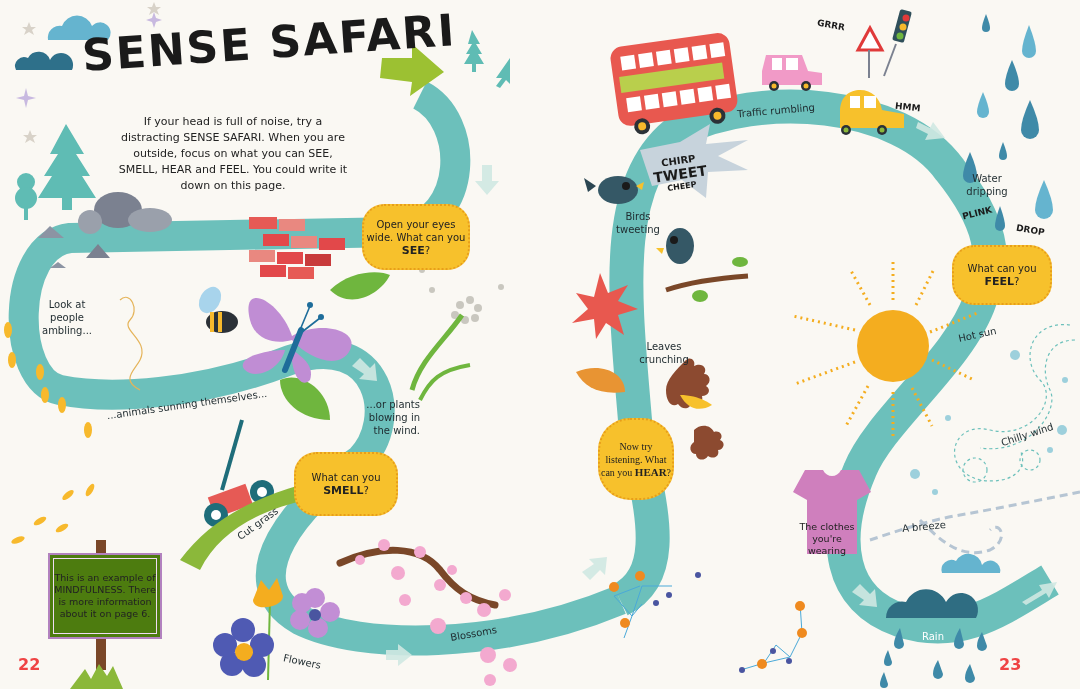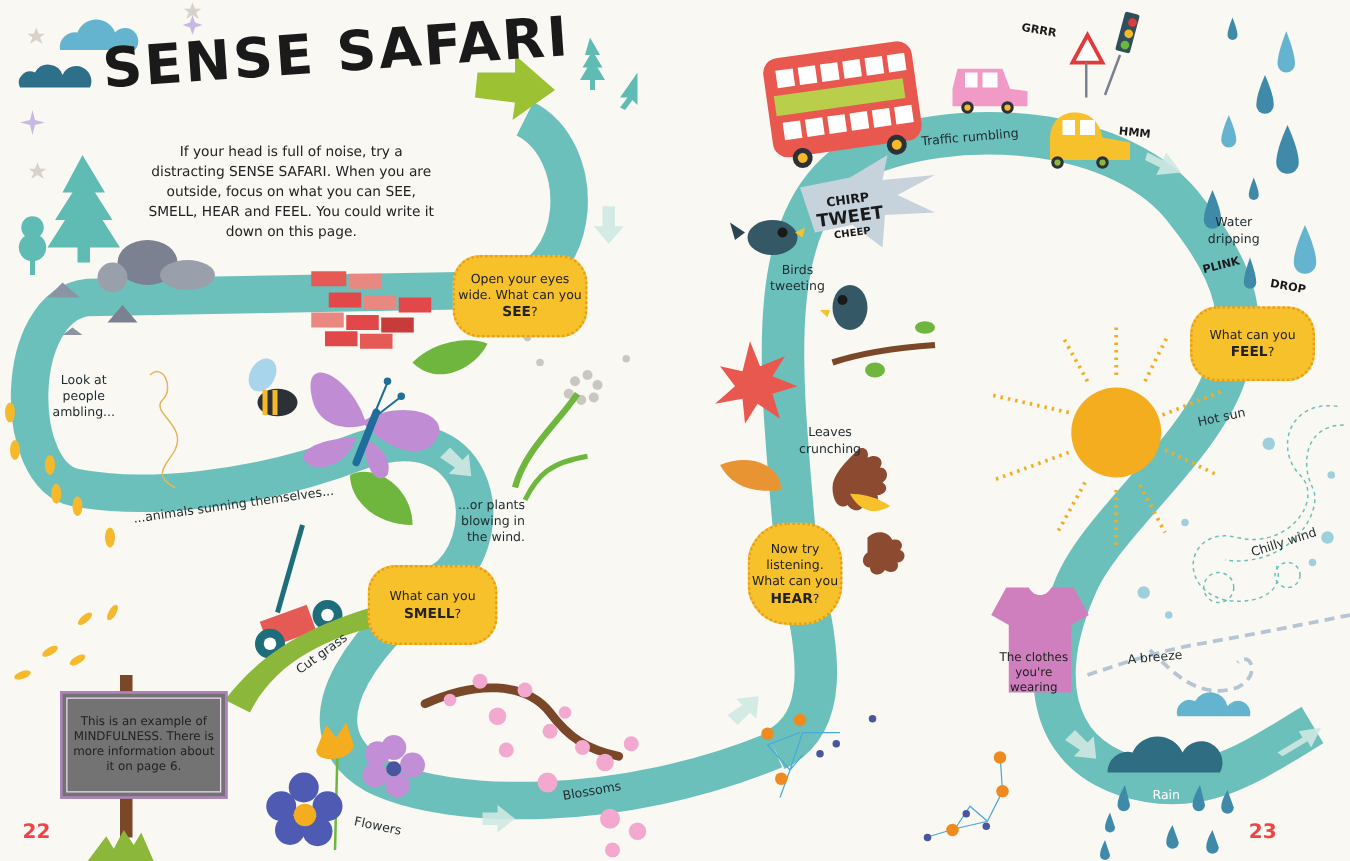--- a/index.html
+++ b/index.html
@@ -4,21 +4,21 @@
 <style>
   html, body { margin: 0; padding: 0; }
   body { width: 1080px; height: 689px; overflow: hidden; background: #faf8f3; position: relative; font-family: "DejaVu Sans", sans-serif; color: #222; }
   .spread { position: absolute; left: 0; top: 0; width: 1080px; height: 689px; }
   svg.art { position: absolute; left: 0; top: 0; }
   .t { position: absolute; font-size: 10px; line-height: 13px; color: #1e2a2e; text-align: center; white-space: nowrap; }
   .title { position: absolute; left: 84px; top: 30px; font-family: "DejaVu Sans", sans-serif; font-weight: 700; font-size: 44px; letter-spacing: 2px; color: #1a1a1a; transform: rotate(-4deg); transform-origin: left bottom; }
   .intro { position: absolute; left: 118px; top: 114px; width: 230px; font-size: 11px; line-height: 16px; text-align: center; color: #222; }
   .bubble { position: absolute; background: #f7c12c; border: 2px dotted #e89e1a; border-radius: 22px; display: flex; align-items: center; justify-content: center; text-align: center; font-size: 10px; line-height: 13px; color: #222; box-sizing: border-box; }
   .bubble .em { font-weight: 700; font-size: 11px; }
-  .sign { position: absolute; left: 48px; top: 553px; width: 134px; height: 86px; background: #737373; border: 2px solid #b282bf; box-sizing: border-box; display: flex; align-items: center; justify-content: center; text-align: center; font-size: 9.5px; line-height: 12px; color: #222; padding: 4px; }
+  .sign { position: absolute; left: 48px; top: 553px; width: 114px; height: 86px; background: #4d7c0f; border: 2px solid #b282bf; box-sizing: border-box; display: flex; align-items: center; justify-content: center; text-align: center; font-size: 9.5px; line-height: 12px; color: #222; padding: 4px; }
   .sign::after { content: ""; position: absolute; left: 3px; top: 3px; right: 3px; bottom: 3px; border: 1px solid #f0dcf3; pointer-events: none; }
   .pagenum { position: absolute; top: 655px; font-weight: 700; font-size: 16px; color: #ef4444; }
   .sound { position: absolute; font-weight: 700; font-size: 9px; color: #1a1a1a; }
   .tweet { position: absolute; left: 630px; top: 155px; width: 100px; text-align: center; color: #1a1a1a; font-weight: 700; transform: rotate(-8deg); }
   .tweet .a { font-size: 10px; display: block; }
   .tweet .b { font-size: 14px; display: block; line-height: 16px; }
   .tweet .c { font-size: 8px; display: block; }
   .shirt-label { position: absolute; left: 797px; top: 521px; width: 60px; font-size: 9.5px; line-height: 12px; text-align: center; color: #222; }
   .tip { position: absolute; left: 672px; top: 589px; width: 124px; font-size: 9.5px; line-height: 13px; text-align: center; color: #222; }
 </style>
@@ -395,21 +395,21 @@
   <div class="sound" style="left:817px; top:20px; transform:rotate(10deg);">GRRR</div>
   <div class="sound" style="left:895px; top:102px; transform:rotate(6deg);">HMM</div>
   <div class="tweet">
     <span class="a">CHIRP</span>
     <span class="b">TWEET</span>
     <span class="c">CHEEP</span>
   </div>
   <div class="sound" style="left:962px; top:208px; transform:rotate(-14deg);">PLINK</div>
   <div class="sound" style="left:1016px; top:225px; transform:rotate(10deg);">DROP</div>
 
-  <div class="bubble" style="left:598px; top:418px; width:76px; height:82px; border-radius:32px;">
+  <div class="bubble" style="left:598px; top:418px; width:76px; height:82px; border-radius:32px;font-family:Liberation Serif, serif;">
     <span><span>Now try listening. What can you</span> <span class="em">HEAR</span>?</span>
   </div>
   <div class="bubble" style="left:952px; top:245px; width:100px; height:60px;">
     <span><span>What can you</span><br><span class="em">FEEL</span>?</span>
   </div>
 
   <div class="pagenum" style="left:999px;">23</div>
 </div>
 
 </body></html>

